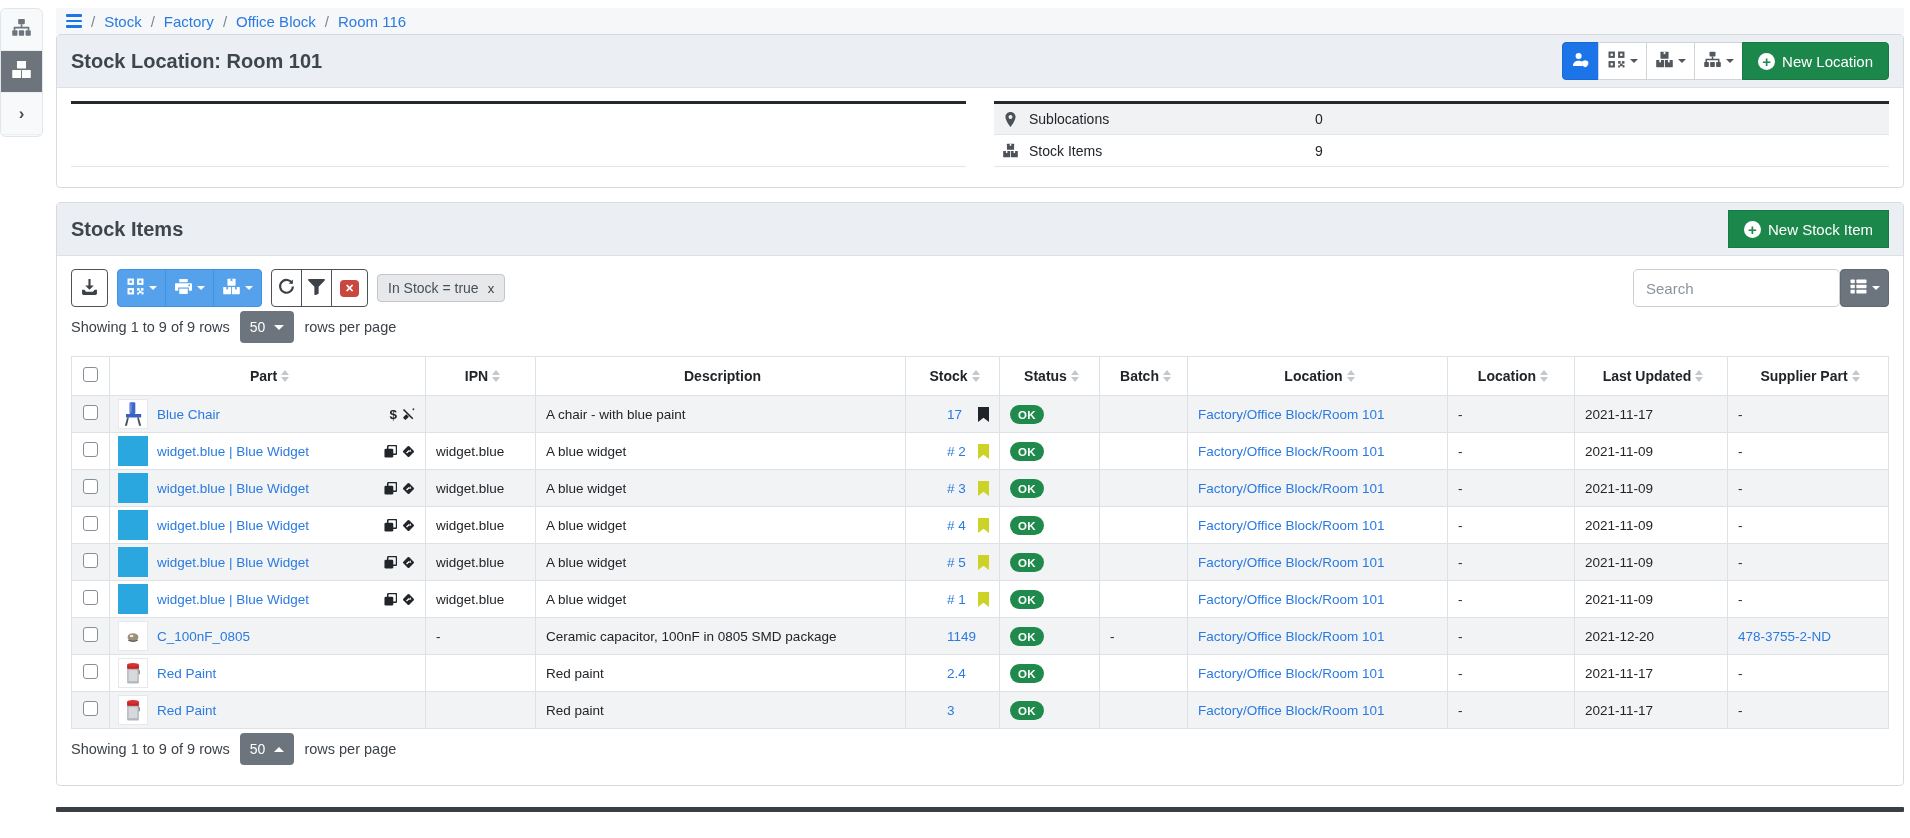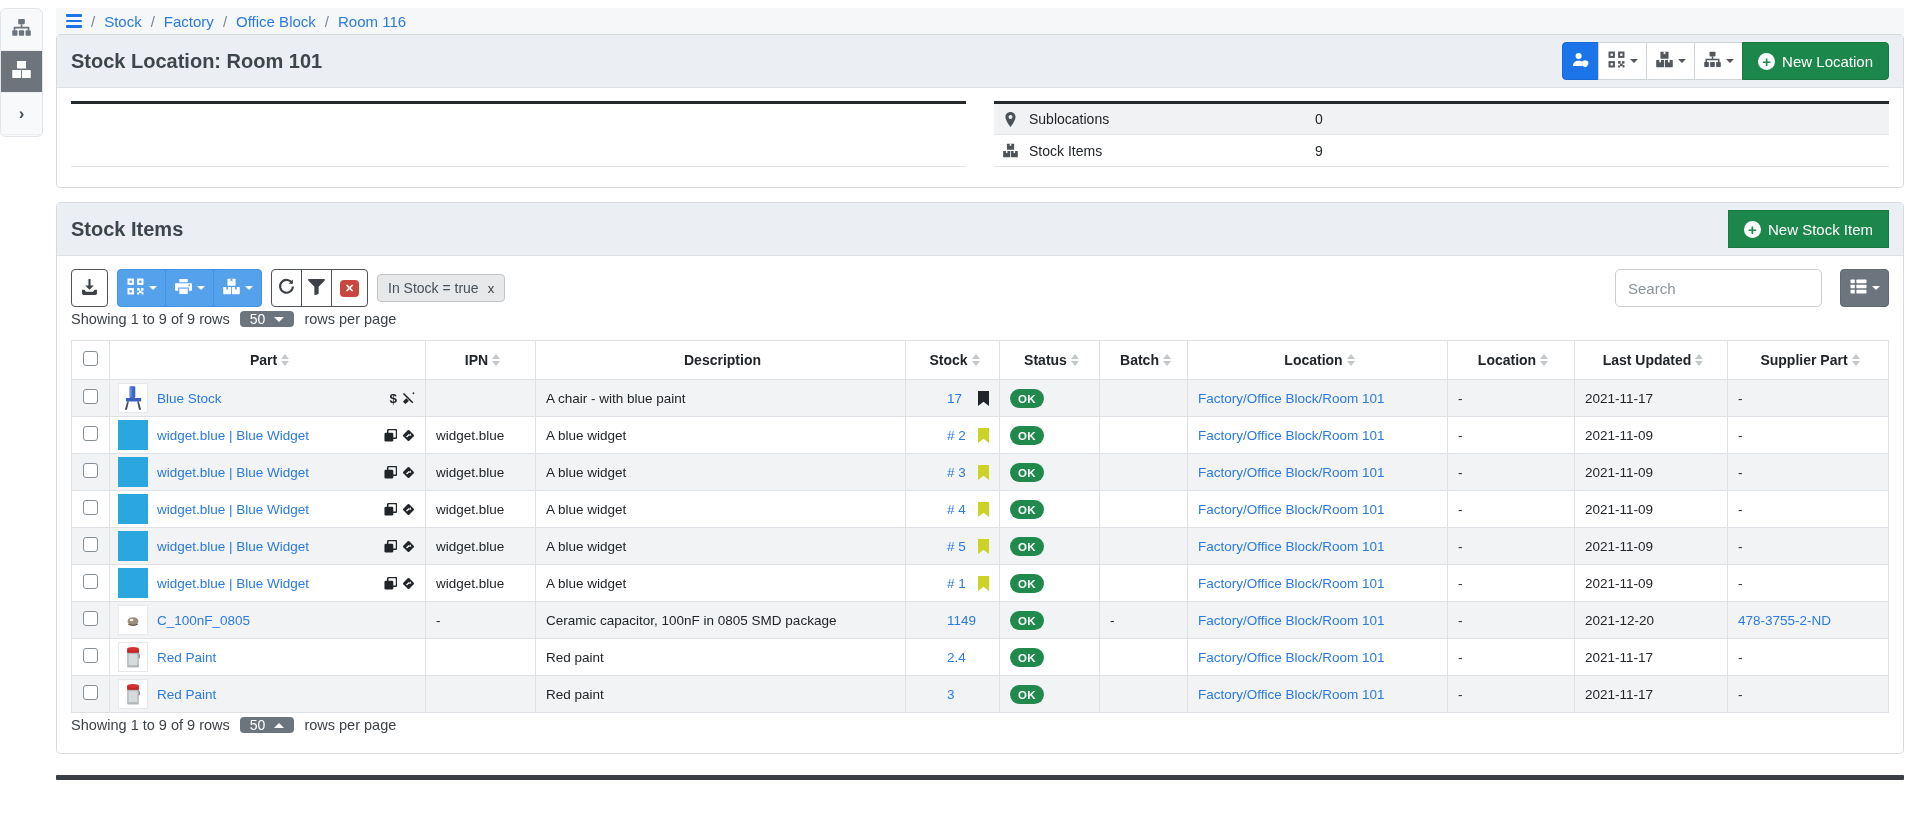--- a/index.html
+++ b/index.html
@@ -77,29 +77,29 @@
   .btn-tblue { background:#55a1ec; border-color:#3f93e4; color:#fff; }
   .btn-sq { width:37px; padding:0; }
   .btn-ddn { width:49px; padding:0; gap:5px; }
   .btn-ddn .caret-dn { border-left-width:4px; border-right-width:4px; border-top-width:4.5px; }
   .filter-x-icon { width:19px; height:17px; border-radius:4px; background:#c9473f; color:#fff;
                    display:inline-flex; align-items:center; justify-content:center;
                    font-size:11px; font-weight:bold; }
   .chip { background:#e7e8e9; border:1px solid #c3c7cb; border-radius:4px; padding:5px 10px;
           font-size:14px; color:#46505a; display:inline-flex; gap:9px; align-items:center; }
   .chip .chip-x { color:#3c4248; cursor:pointer; font-size:13px; }
-  .tright { display:flex; align-items:flex-start; gap:18px; }
+  .tright { display:flex; align-items:flex-start; gap:0; }
   .search-input { width:207px; height:38px; border:1px solid #c9ced4; border-radius:5px;
                   padding:0 12px; font-size:15px; font-family:inherit; color:#333; }
   .search-input::placeholder { color:#8b949c; }
   .btn-gray { background:#6c757d; border-color:#62696f; color:#fff; }
 
   .page-row { display:flex; align-items:center; gap:10px; margin-top:4px; font-size:14.5px; color:#3c4248; }
   .page-size { background:#6c757d; color:#fff; border:none; border-radius:4px; padding:0 10px;
-               height:16px; display:inline-flex; align-items:center; gap:9px; font-size:14px;
+               height:32px; display:inline-flex; align-items:center; gap:9px; font-size:14px;
                font-family:inherit; cursor:pointer; }
 
   
   table { width:100%; border-collapse:collapse; table-layout:fixed; margin-top:13px; font-size:13.5px; }
   th, td { border:1px solid #dee2e6; padding:7px 10px; text-align:left; vertical-align:middle;
            overflow:hidden; white-space:nowrap; }
   thead th { font-weight:700; font-size:14px; padding:11px 8px 11px 12px; background:#fff; }
   tbody tr:nth-child(odd) { background:#f2f3f4; }
   .th-flex { display:flex; align-items:center; justify-content:center; }
   .sorter { display:inline-flex; flex-direction:column; gap:2px; margin-left:4px; }
@@ -502,21 +502,21 @@
                 <td class="part-td">
                   <span class="part-cell">
                     <span class="thumb">
                       <svg viewBox="0 0 24 24">
                         <rect x="9" y="2" width="5" height="10" rx="1" fill="#3f66c9"></rect>
                         <path d="M6 12h13v3H6z" fill="#3a5fc0"></path>
                         <path d="M7 15l-2 7h1.8l1.7-7zM17 15l2 7h-1.8l-1.7-7z" fill="#48525c"></path>
                         <rect x="9.5" y="3" width="1.4" height="8" fill="#6f8fe0"></rect>
                       </svg>
                     </span>
-                    <a class="lnk" href="#">Blue Stock</a>
+                    <a class="lnk" href="#">Blue Chair</a>
                     <span class="part-icons">
                       <span style="display: inline-flex;">
                         <span class="dollar-g">$</span>
                       </span>
                       <span style="display: inline-flex;">
                         <svg viewBox="0 0 14 14" fill="#212529">
                           <path d="M1 2.2 2.2 1l10 10-1.2 1.2z"></path>
                           <path d="M12.4 2.6 11 1.2l1.6-1 .8.8zM1.6 9.6l3-3 2.8 2.8-3 3c-.3.3-1 .4-1.4 0l-1.4-1.4c-.4-.4-.3-1.1 0-1.4z"></path>
                         </svg>
                       </span>

